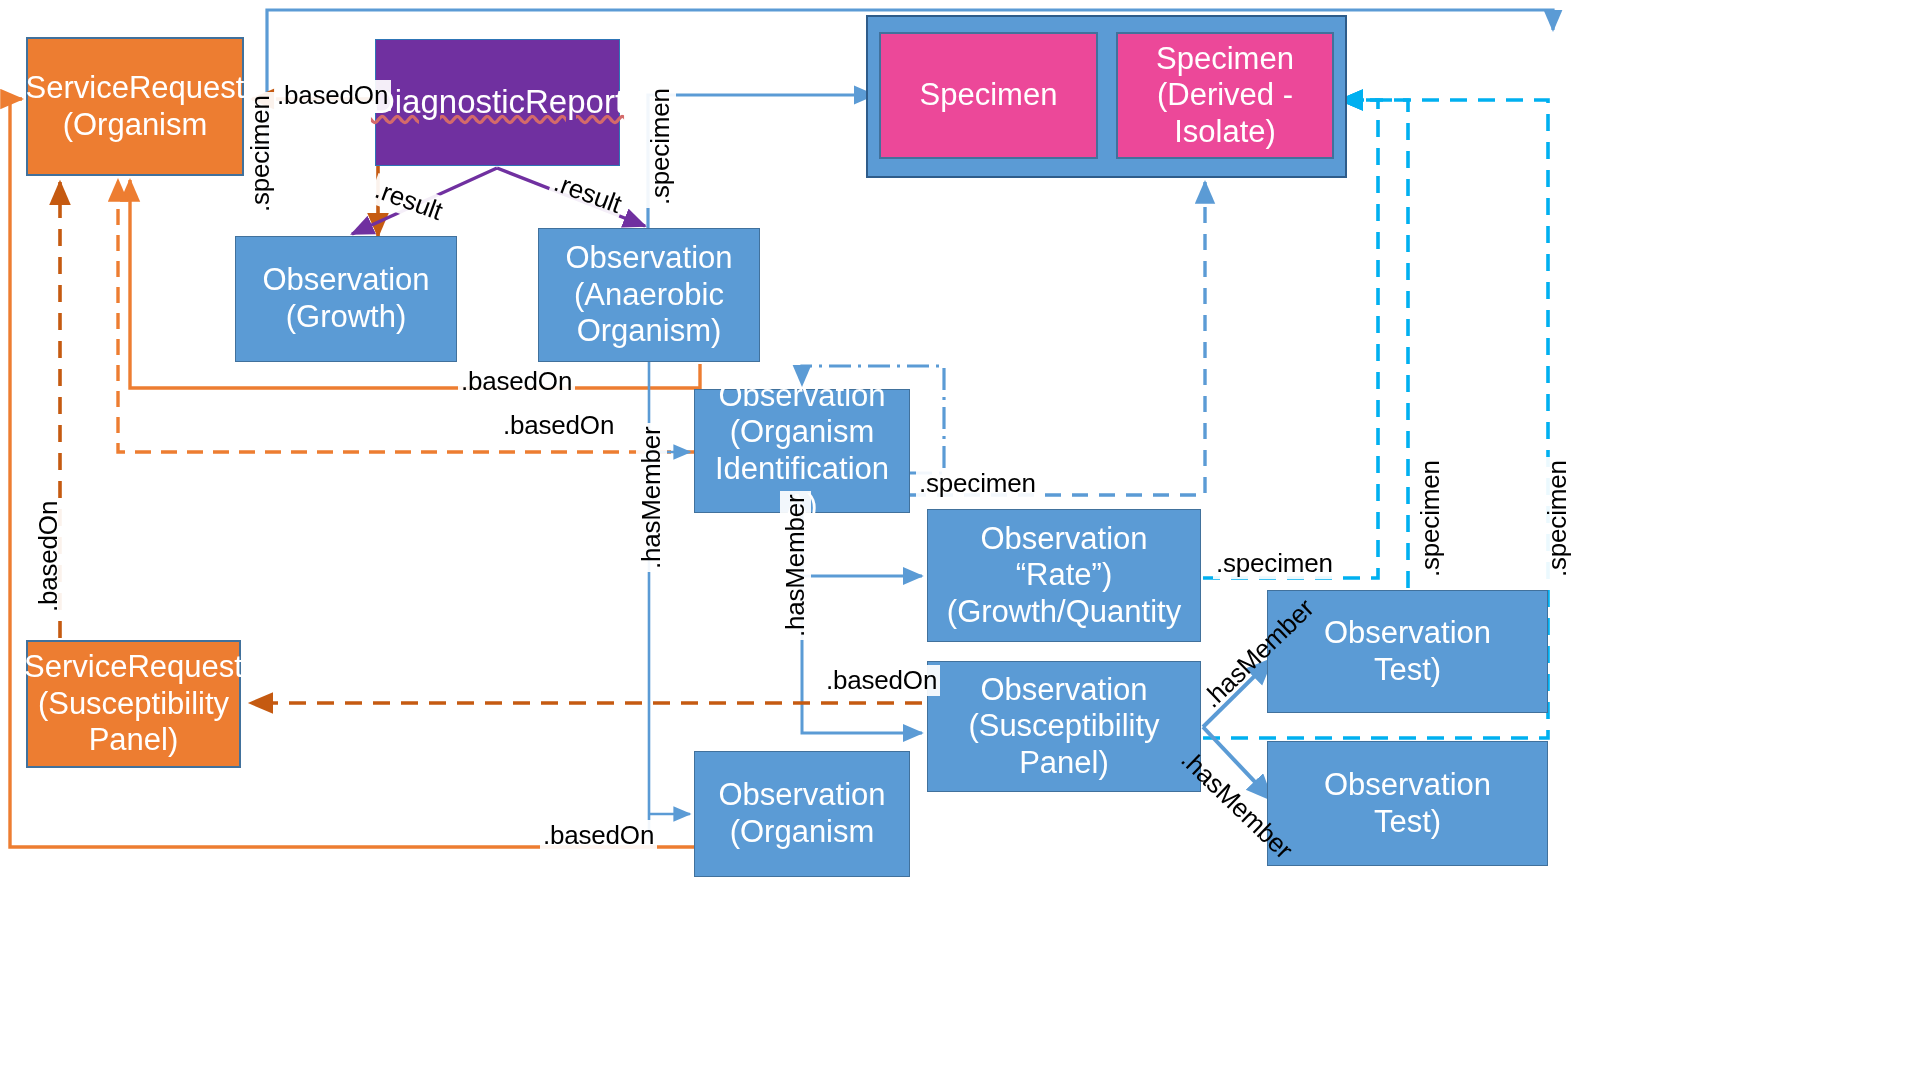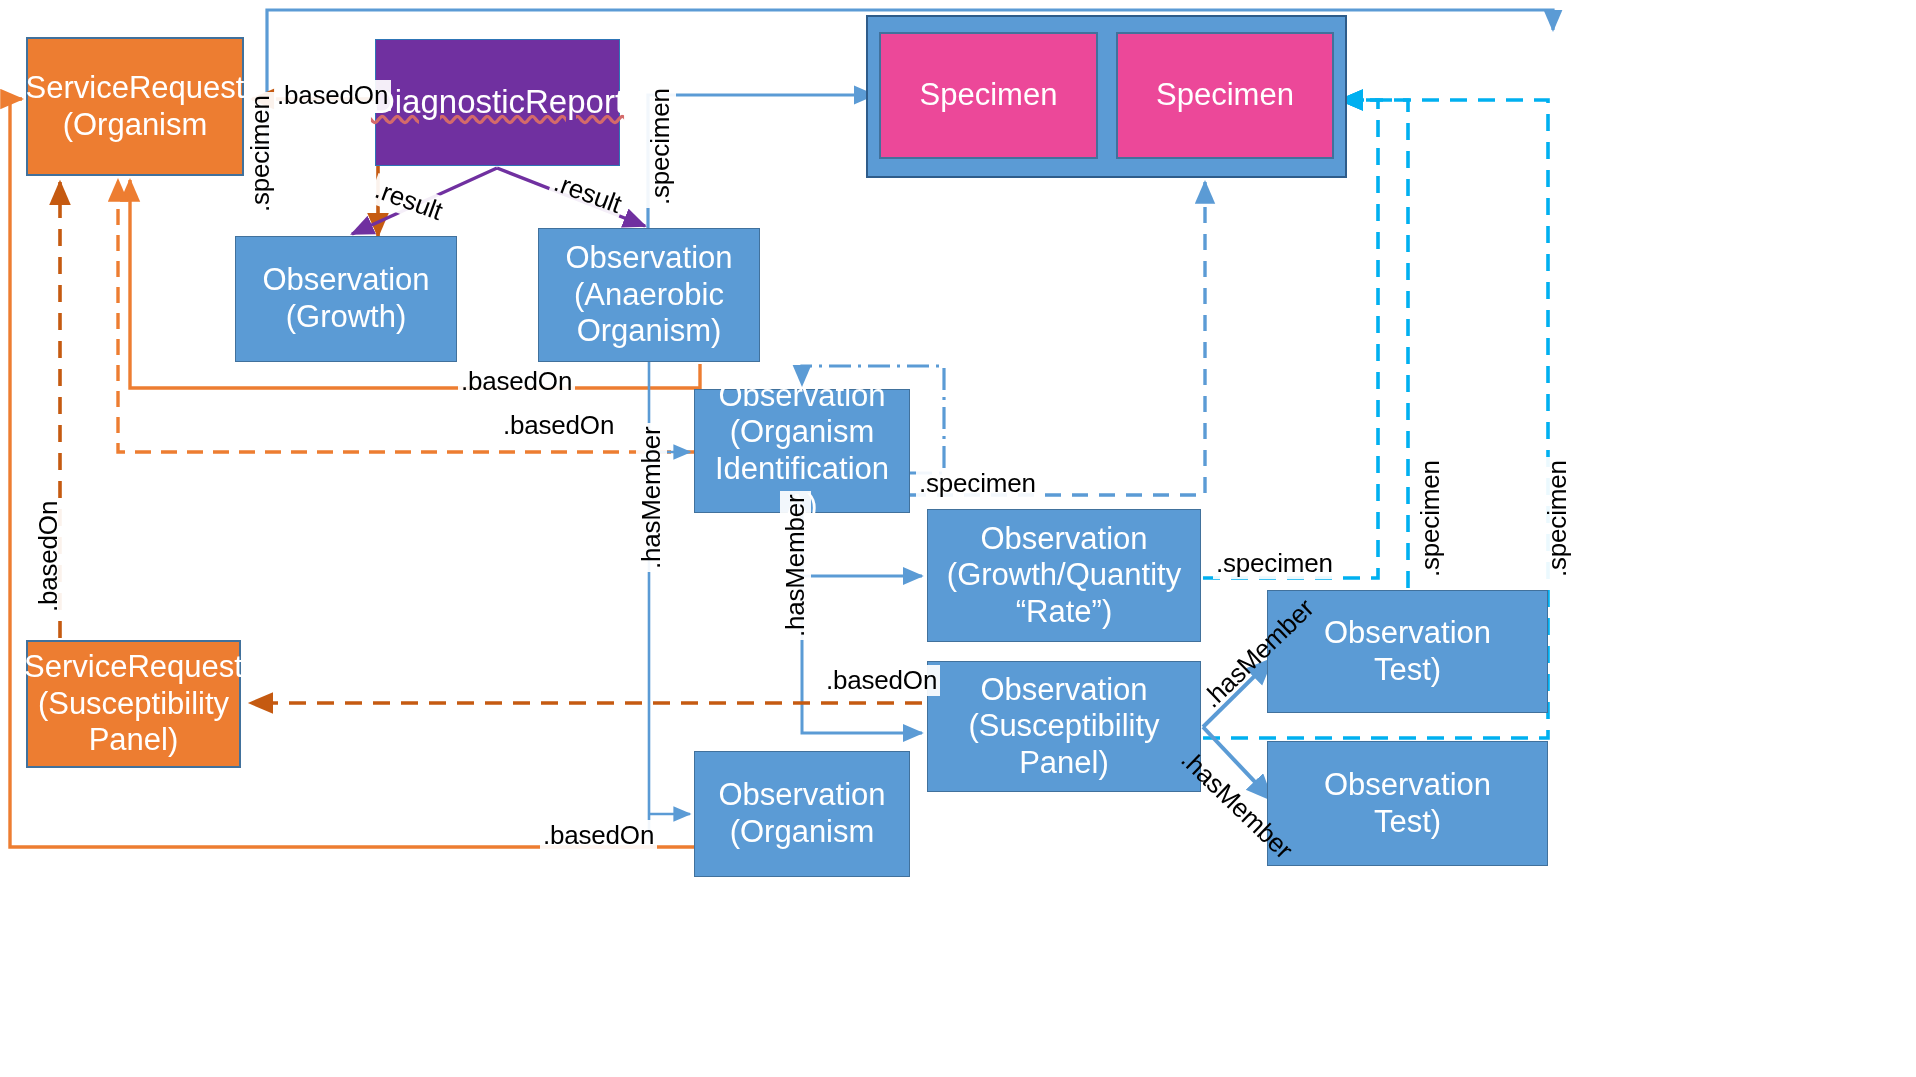--- a/index.html
+++ b/index.html
@@ -112,20 +112,21 @@
 
   <div class="node green" style="left:879px;top:32px;width:219px;height:127px;">
     <span>
       <span>Specimen</span>
     </span>
   </div>
 
   <div class="node green" style="left:1116px;top:32px;width:218px;height:127px;">
     <span>
       <span>Specimen</span>
+      <span>(Derived - Isolate)</span>
     </span>
   </div>
 
   <div class="node blue" style="left:235px;top:236px;width:222px;height:126px;">
     <span>
       <span>Observation</span>
       <span>(Growth)</span>
     </span>
   </div>
 
@@ -141,22 +142,22 @@
     <span>
       <span>Observation</span>
       <span>(Organism</span>
       <span>Identification A)</span>
     </span>
   </div>
 
   <div class="node blue" style="left:927px;top:509px;width:274px;height:133px;">
     <span>
       <span>Observation</span>
+      <span>“Rate”)</span>
       <span>(Growth/Quantity</span>
-      <span>“Rate”)</span>
     </span>
   </div>
 
   <div class="node blue" style="left:927px;top:661px;width:274px;height:131px;">
     <span>
       <span>Observation</span>
       <span>(Susceptibility</span>
       <span>Panel)</span>
     </span>
   </div>

